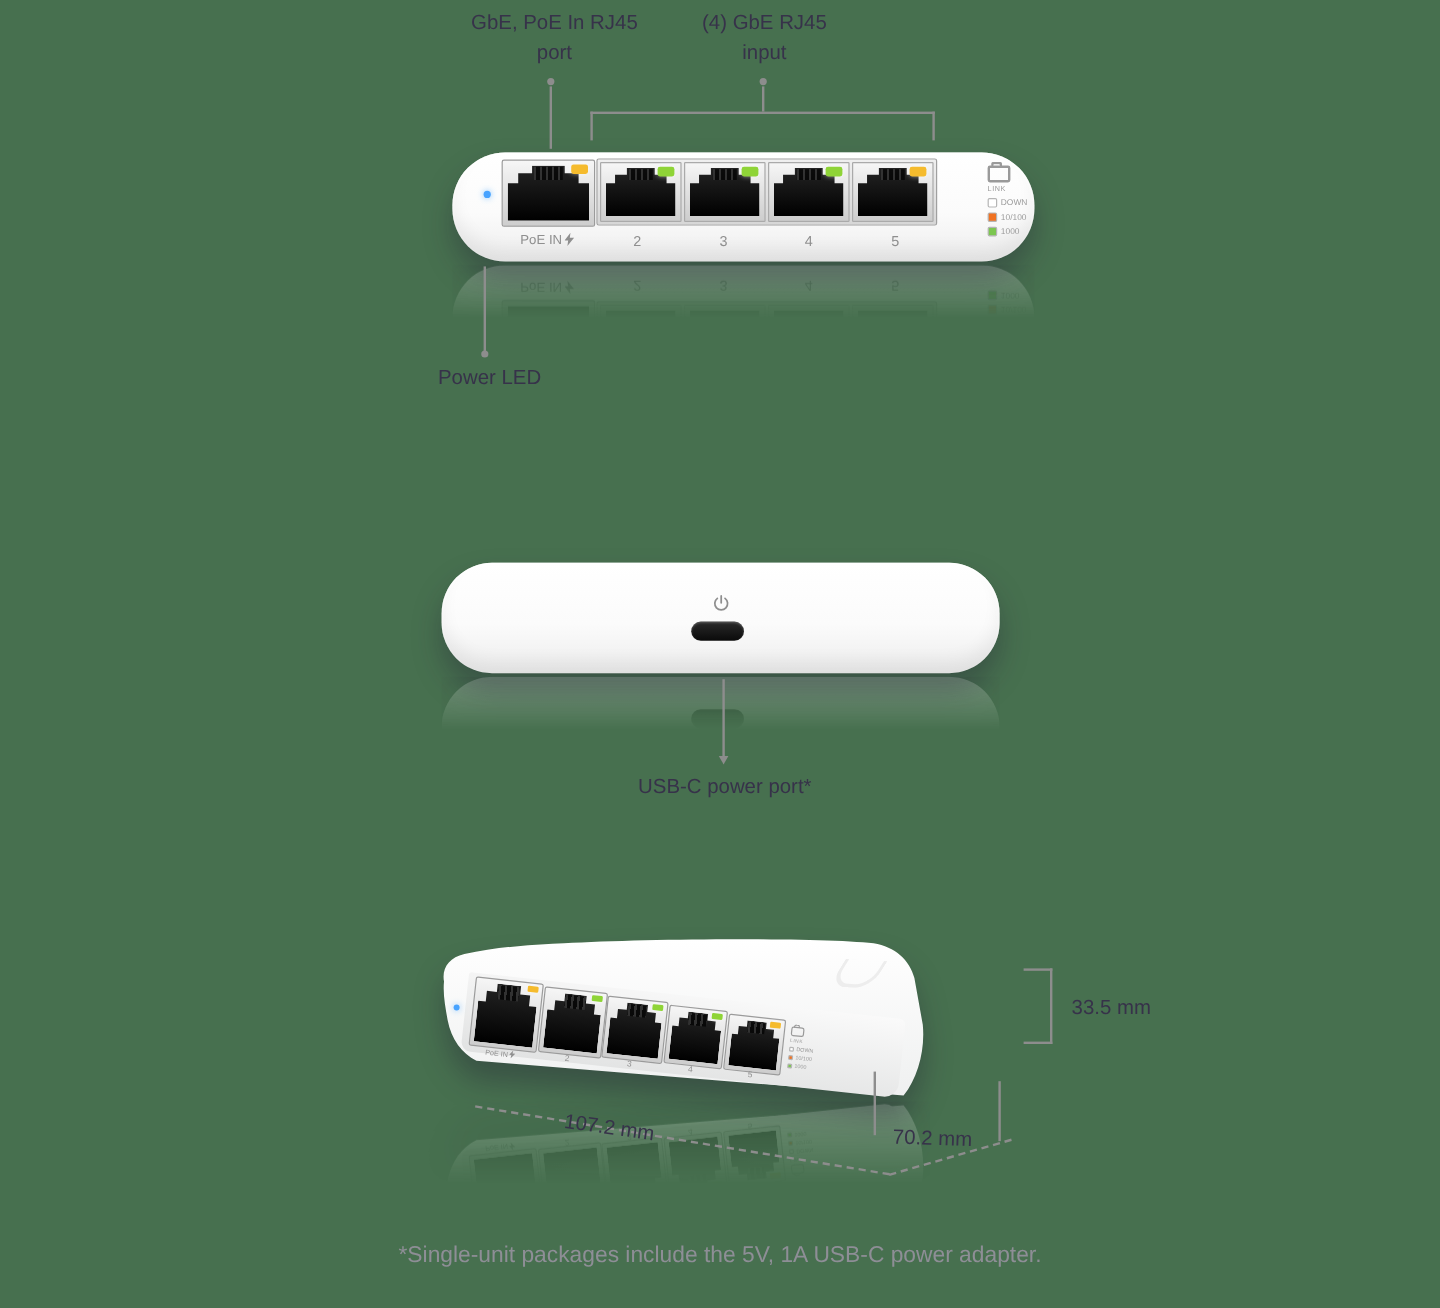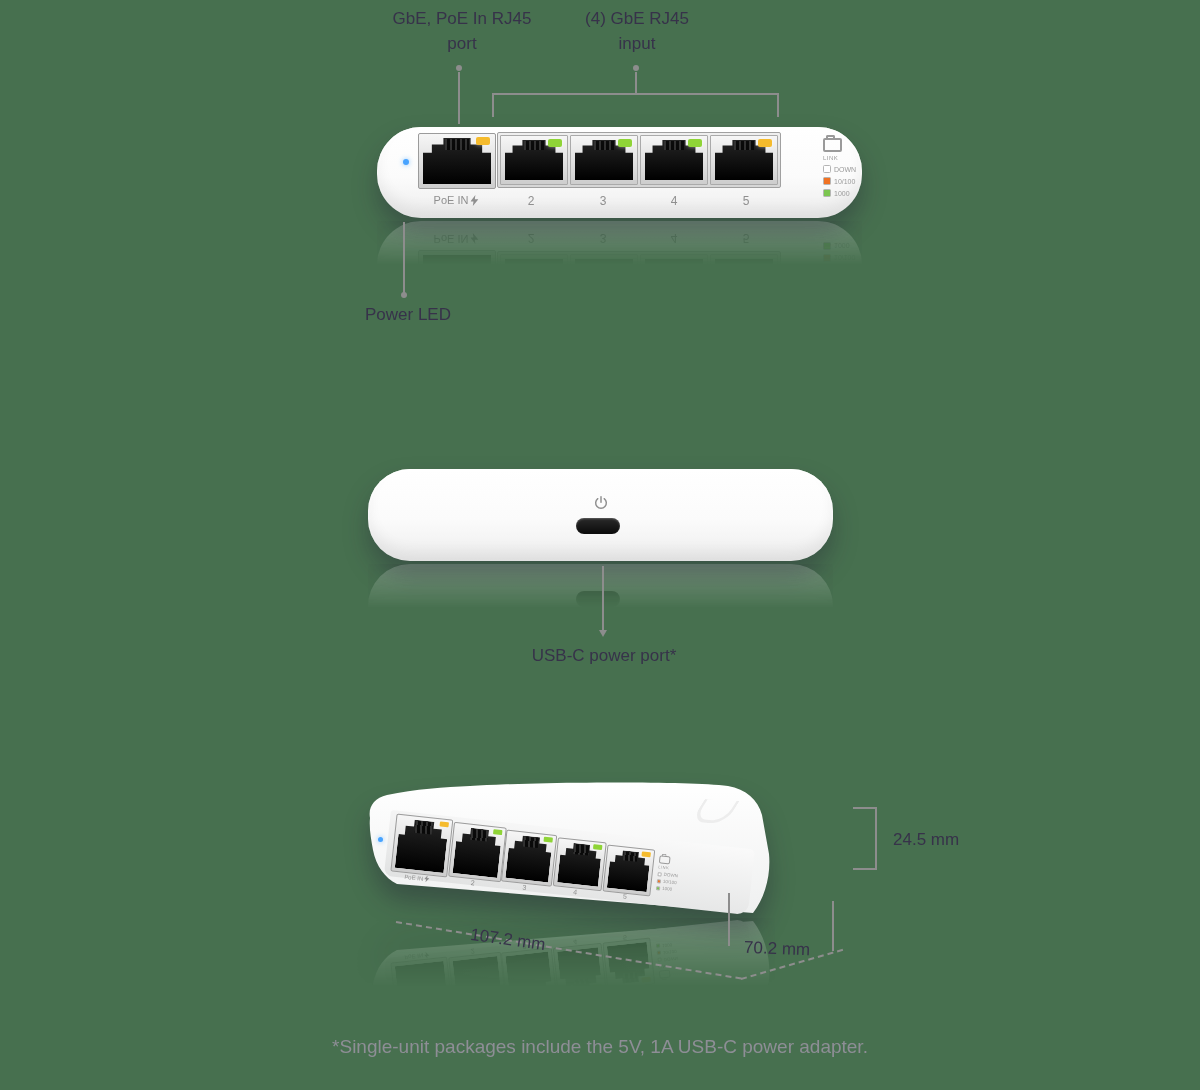--- a/index.html
+++ b/index.html
@@ -228,21 +228,21 @@
 
 <div class="vline" style="left:602px;top:566px;height:64px"></div>
 <div class="arrow-down" style="left:599px;top:630px"></div>
 <div class="co" style="left:604px;top:643px">
   <div>USB-C power port*</div>
 </div>
 
 <div class="hline" style="left:853px;top:807px;width:24px"></div>
 <div class="vline" style="left:875px;top:807px;height:63px"></div>
 <div class="hline" style="left:853px;top:868px;width:24px"></div>
-<div class="dimlabel" style="left:893px;top:830px">24.5 mm</div>
+<div class="dimlabel" style="left:893px;top:830px">33.5 mm</div>
 
 <div class="dash" style="left:396px;top:921px;width:350px;transform:rotate(9.3deg)"></div>
 <div class="dash" style="left:741px;top:978px;width:106px;transform:rotate(-16deg)"></div>
 <div class="vline" style="left:728px;top:893px;height:53px"></div>
 <div class="vline" style="left:832px;top:901px;height:50px"></div>
 <div class="dimlabel" style="left:470px;top:930px;transform:rotate(8deg)">107.2 mm</div>
 <div class="dimlabel" style="left:744px;top:939px;transform:rotate(2deg)">70.2 mm</div>
 
 <div class="footer">*Single-unit packages include the 5V, 1A USB-C power adapter.</div>
 

